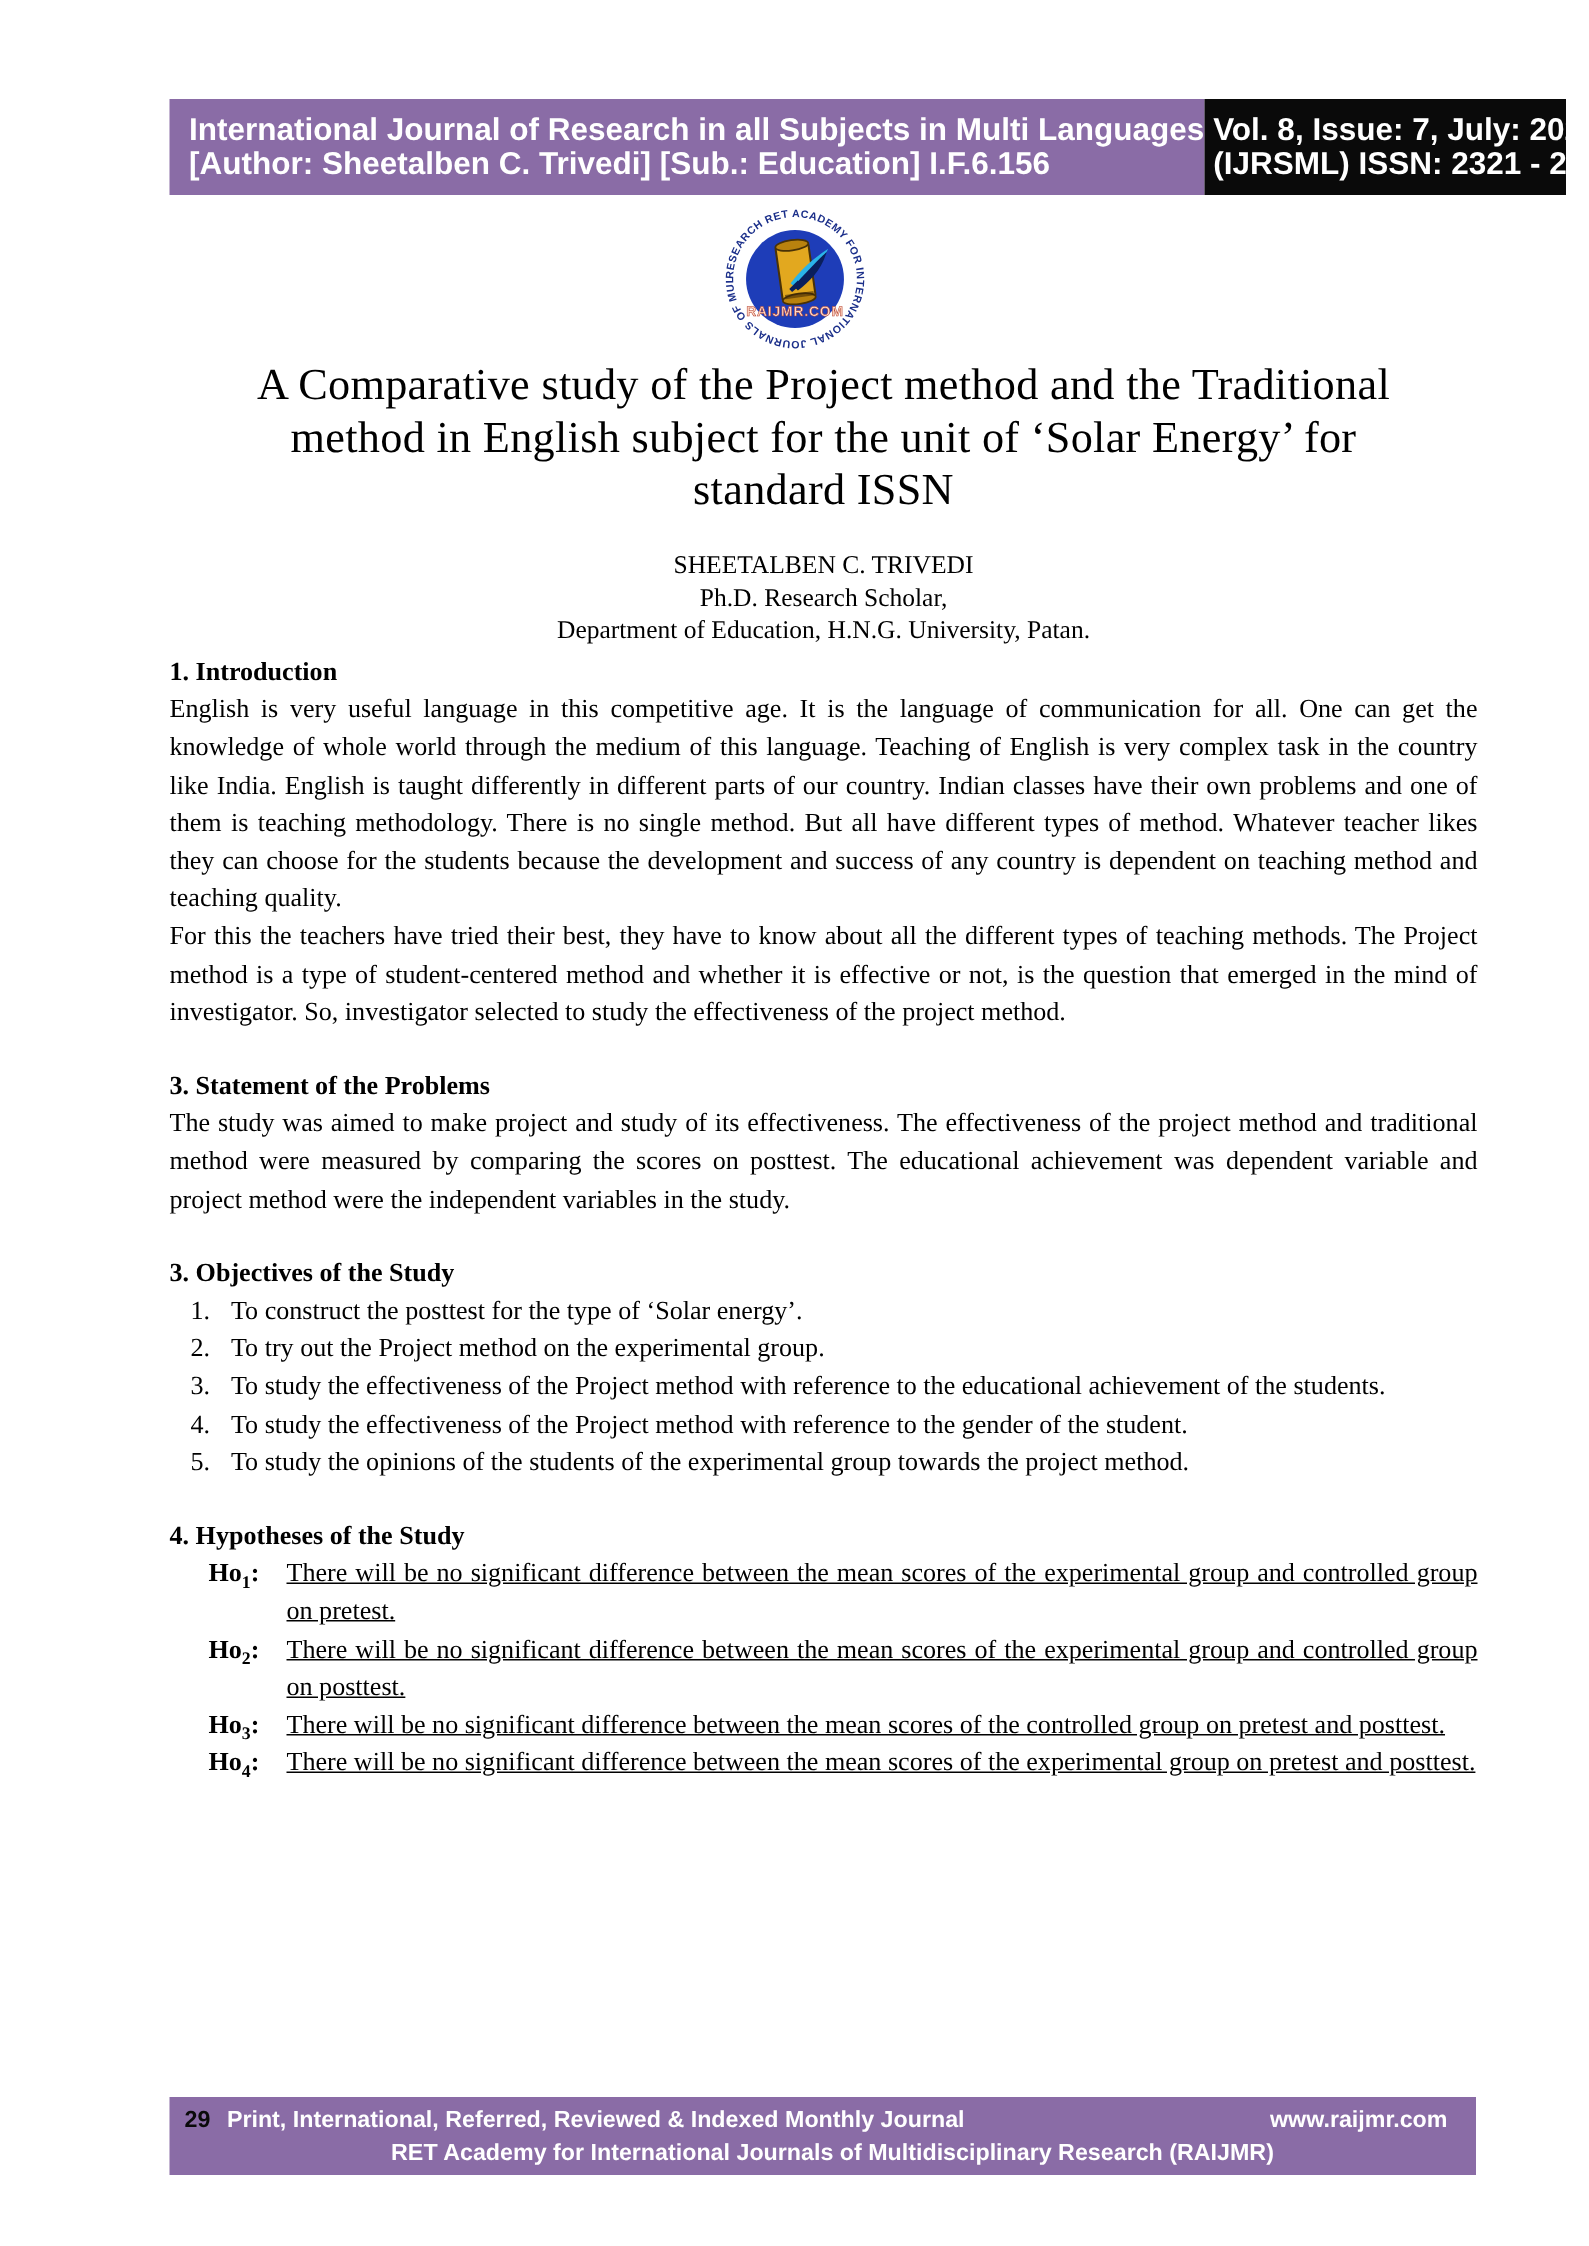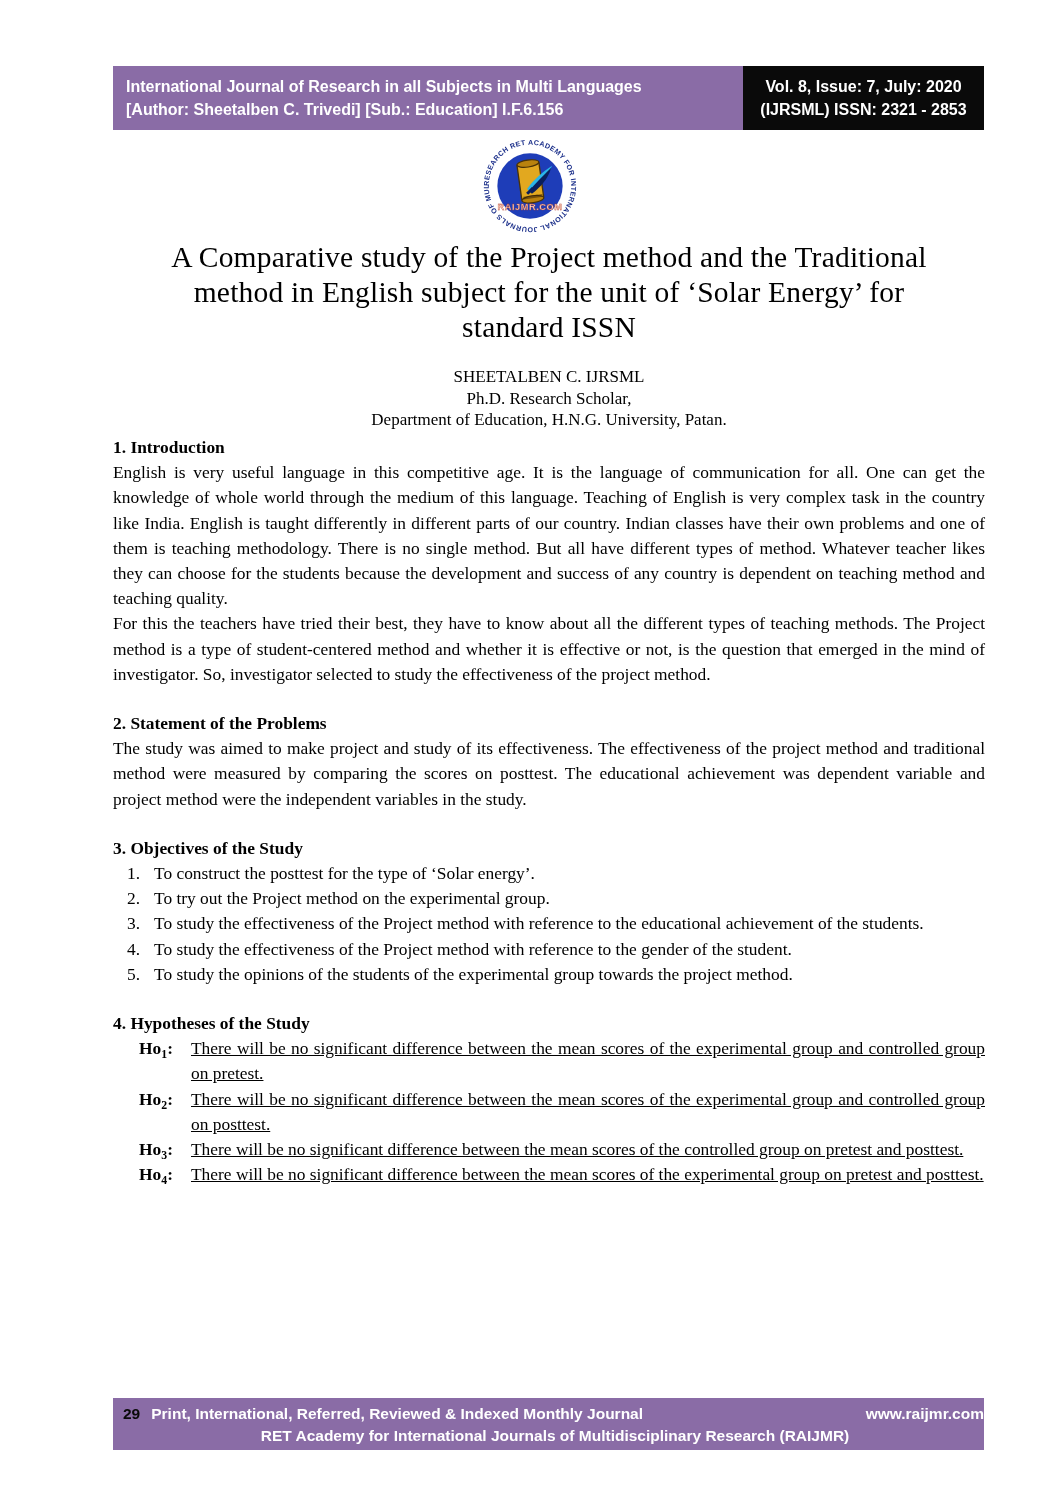--- a/index.html
+++ b/index.html
@@ -3,21 +3,21 @@
 <meta charset="utf-8">
 <style>
   html,body{margin:0;padding:0;background:#ffffff;}
   .page{
     position:relative;width:1059px;height:1497px;background:#ffffff;
     font-family:"Liberation Serif", serif;color:#000;overflow:hidden;
   }
   
   .header{
     position:absolute;left:113px;top:66px;width:871px;height:64px;display:flex;
-    font-family:"Liberation Sans", sans-serif;font-weight:bold;font-size:16px;
+    font-family:"Liberation Sans", sans-serif;font-weight:bold;font-size:21px;
     color:#fff;
   }
   .header-left{
     background:#8a6ca6;flex:1;padding:9px 0 0 13px;line-height:23px;
     white-space:nowrap;
   }
   .header-right{
     background:#0a0a0a;width:241px;box-sizing:border-box;padding:9px 6px 0 6px;
     text-align:center;line-height:23px;white-space:nowrap;
   }
@@ -44,21 +44,21 @@
   .obj-num{position:absolute;left:14px;top:0;}
   .hyp-item{position:relative;padding-left:78px;text-decoration:underline;}
   .hyp-label{position:absolute;left:26px;top:0;font-weight:bold;white-space:nowrap;}
   .hyp-label sub{font-size:68%;line-height:0;}
   
   .footer{
     position:absolute;left:113px;top:1398px;width:871px;height:52px;
     background:#8a6ca6;color:#fff;
     font-family:"Liberation Sans", sans-serif;font-weight:bold;font-size:15.5px;
   }
-  .footer-line1{display:flex;align-items:baseline;padding:5px 0 0 10px;line-height:22px;}
+  .footer-line1{display:flex;align-items:baseline;padding:5px 19px 0 10px;line-height:22px;}
   .footer-pagenum{color:#0a0a0a;margin-right:11px;}
   .footer-journal{flex:1;text-align:left;}
   .footer-site{text-align:right;}
   .footer-line2{text-align:center;line-height:22px;padding-left:13px;}
 </style>
 </head>
 <body>
 
 <div class="page">
 
@@ -98,32 +98,32 @@
     </svg>
   </div>
 
   <div class="title">
     <div>A Comparative study of the Project method and the Traditional</div>
     <div>method in English subject for the unit of ‘Solar Energy’ for</div>
     <div>standard ISSN</div>
   </div>
 
   <div class="author">
-    <div>SHEETALBEN C. IJRSML</div>
+    <div>SHEETALBEN C. TRIVEDI</div>
     <div>Ph.D. Research Scholar,</div>
     <div>Department of Education, H.N.G. University, Patan.</div>
   </div>
 
   <div class="body">
 
     <div class="sec">1. Introduction</div>
     <p>English is very useful language in this competitive age. It is the language of communication for all. One can get the knowledge of whole world through the medium of this language. Teaching of English is very complex task in the country like India. English is taught differently in different parts of our country. Indian classes have their own problems and one of them is teaching methodology. There is no single method. But all have different types of method. Whatever teacher likes they can choose for the students because the development and success of any country is dependent on teaching method and teaching quality.</p>
     <p class="mt">For this the teachers have tried their best, they have to know about all the different types of teaching methods. The Project method is a type of student-centered method and whether it is effective or not, is the question that emerged in the mind of investigator. So, investigator selected to study the effectiveness of the project method.</p>
 
-    <div class="sec mt">2. Statement of the Problems</div>
+    <div class="sec mt">3. Statement of the Problems</div>
     <p>The study was aimed to make project and study of its effectiveness. The effectiveness of the project method and traditional method were measured by comparing the scores on posttest. The educational achievement was dependent variable and project method were the independent variables in the study.</p>
 
     <div class="sec mt">3. Objectives of the Study</div>
     <div>
       <div class="obj-item">
         <span class="obj-num">1.</span>
         <span>To construct the posttest for the type of ‘Solar energy’.</span>
       </div>
       <div class="obj-item">
         <span class="obj-num">2.</span>

